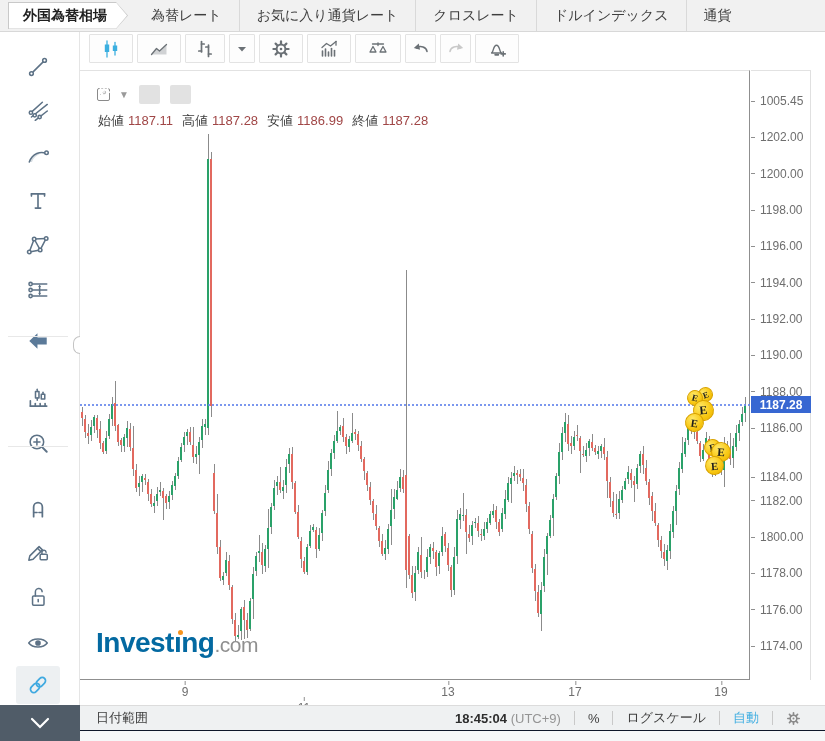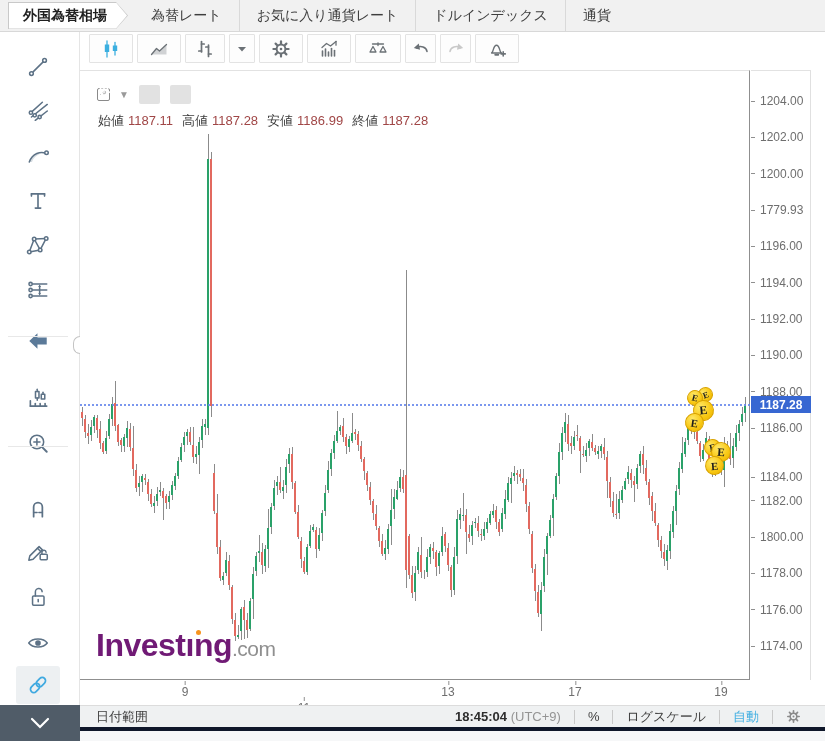--- a/index.html
+++ b/index.html
@@ -80,21 +80,21 @@
   .title-caret { color:#9a9a9a; font-size:10px; margin-left:2px; cursor:pointer; }
   .mini-btn {
     width:21px; height:19px; background:#e2e2e2; border-radius:2px; color:#fff;
     display:flex; align-items:center; justify-content:center; cursor:pointer; margin-left:3px;
   }
   .legend {
     position:absolute; left:18px; top:41px; font-size:13px; color:#3c3c3c; white-space:nowrap;
   }
   .legend b { font-weight:normal; color:#a04646; margin:0 9px 0 4px; }
   .watermark { position:absolute; left:16px; top:556px; white-space:nowrap; }
-  .wm-main { font-size:32px; font-weight:bold; color:#701a75; letter-spacing:-0.5px; position:relative; }
+  .wm-main { font-size:28px; font-weight:bold; color:#0369a1; letter-spacing:-0.5px; position:relative; }
   .wm-dot { position:absolute; width:5px; height:5px; border-radius:50%; background:#f7941d; top:3px; right:31px; }
   .wm-com { font-size:21px; color:#8f8f8f; letter-spacing:-0.5px; }
   .cur-line {
     position:absolute; left:0; width:670px; height:0;
     border-top:2px dotted #6486ec; opacity:0.85;
   }
   .coin {
     position:absolute; border-radius:50%;
     background:radial-gradient(circle at 35% 30%, #ffe867, #f8c711 60%, #e8ae00);
     border:1px solid #d9a300; color:#1c1c1c; font-weight:bold;
@@ -118,21 +118,21 @@
   }
   
   .xaxis { position:absolute; left:80px; top:681px; width:671px; height:24px; background:#fff; }
   .xtick { position:absolute; top:4px; transform:translateX(-50%); font-size:12px; color:#6e6e6e; }
   .xtick::before {
     content:""; position:absolute; left:50%; top:-4px; width:1px; height:4px; background:#8f8f8f;
   }
   
   .bottombar {
     position:absolute; left:80px; top:705px; width:745px; height:26px;
-    background:#eff1f2; border-top:1px solid #dcdcdc; border-bottom:4px solid #0f172a;
+    background:#eff1f2; border-top:1px solid #dcdcdc; border-bottom:1px solid #0f172a;
     display:flex; align-items:center; font-size:13px; color:#3f3f3f;
   }
   .bb-left { padding-left:16px; cursor:pointer; }
   .bb-right { margin-left:auto; display:flex; align-items:center; gap:13px; padding-right:24px; }
   .bb-sep { width:1px; height:14px; background:#c9c9c9; }
   .bb-time b { font-weight:bold; color:#2e2e2e; }
   .bb-utc { color:#949494; }
   .bb-link { cursor:pointer; color:#3f3f3f; }
   .bb-auto { color:#45b0e2; cursor:pointer; }
   .bb-gear { color:#8a8a8a; display:flex; cursor:pointer; }
@@ -142,20 +142,21 @@
 <body>
 
 <div class="screen">
 
   <div class="nav" id="nav">
       <div class="tab-arrow-outer">
         <div class="tab-arrow-inner">外国為替相場</div>
       </div>
       <div class="nav-tab">為替レート</div>
       <div class="nav-tab">お気に入り通貨レート</div>
+      <div class="nav-tab">クロスレート</div>
       <div class="nav-tab">ドルインデックス</div>
       <div class="nav-tab">通貨</div>
     </div>
 
   <div class="toolbar" id="toolbar">
       <div class="tb-btn" style="width: 44px;">
         <span style="color:#3bafe0;display:flex">
           <svg width="20" height="20" viewBox="0 0 20 20" fill="none" stroke="currentColor" stroke-width="1.3" stroke-linecap="round" stroke-linejoin="round">
             <line x1="6" y1="2" x2="6" y2="18"></line>
             <rect x="3.8" y="5.5" width="4.4" height="7.5" fill="currentColor" stroke="none"></rect>
@@ -917,24 +918,24 @@
         <div class="coin" style="left: 612.5px; top: 328.5px; width: 21px; height: 21px; font-size: 12.075px; transform: rotate(-6deg);">E</div>
         <div class="coin" style="left: 604.5px; top: 341.5px; width: 19px; height: 19px; font-size: 10.925px; transform: rotate(8deg);">E</div>
         <div class="coin" style="left: 623.5px; top: 367.5px; width: 17px; height: 17px; font-size: 9.775px; transform: rotate(-12deg);">E</div>
         <div class="coin" style="left: 631px; top: 371px; width: 20px; height: 20px; font-size: 11.5px; transform: rotate(4deg);">E</div>
         <div class="coin" style="left: 624.5px; top: 384.5px; width: 19px; height: 19px; font-size: 10.925px; transform: rotate(-4deg);">E</div>
       </div>
   </div>
 
   <div class="yaxis" id="yaxis">
     <div class="price-badge" id="priceBadge" style="top: 325.247px; background: rgb(55, 103, 210);">1187.28</div>
-  <div class="ytick" style="top: 23px;">1204.00</div>
+  <div class="ytick" style="top: 23px;">1005.45</div>
       <div class="ytick" style="top: 59.3334px;">1202.00</div>
       <div class="ytick" style="top: 95.6668px;">1200.00</div>
-      <div class="ytick" style="top: 132px;">1779.93</div>
+      <div class="ytick" style="top: 132px;">1198.00</div>
       <div class="ytick" style="top: 168.334px;">1196.00</div>
       <div class="ytick" style="top: 204.667px;">1194.00</div>
       <div class="ytick" style="top: 241px;">1192.00</div>
       <div class="ytick" style="top: 277.334px;">1190.00</div>
       <div class="ytick" style="top: 313.667px;">1188.00</div>
       <div class="ytick" style="top: 350.001px;">1186.00</div>
       <div class="ytick" style="top: 399px;">1184.00</div>
       <div class="ytick" style="top: 422.667px;">1182.00</div>
       <div class="ytick" style="top: 459.001px;">1800.00</div>
       <div class="ytick" style="top: 495.334px;">1178.00</div>

